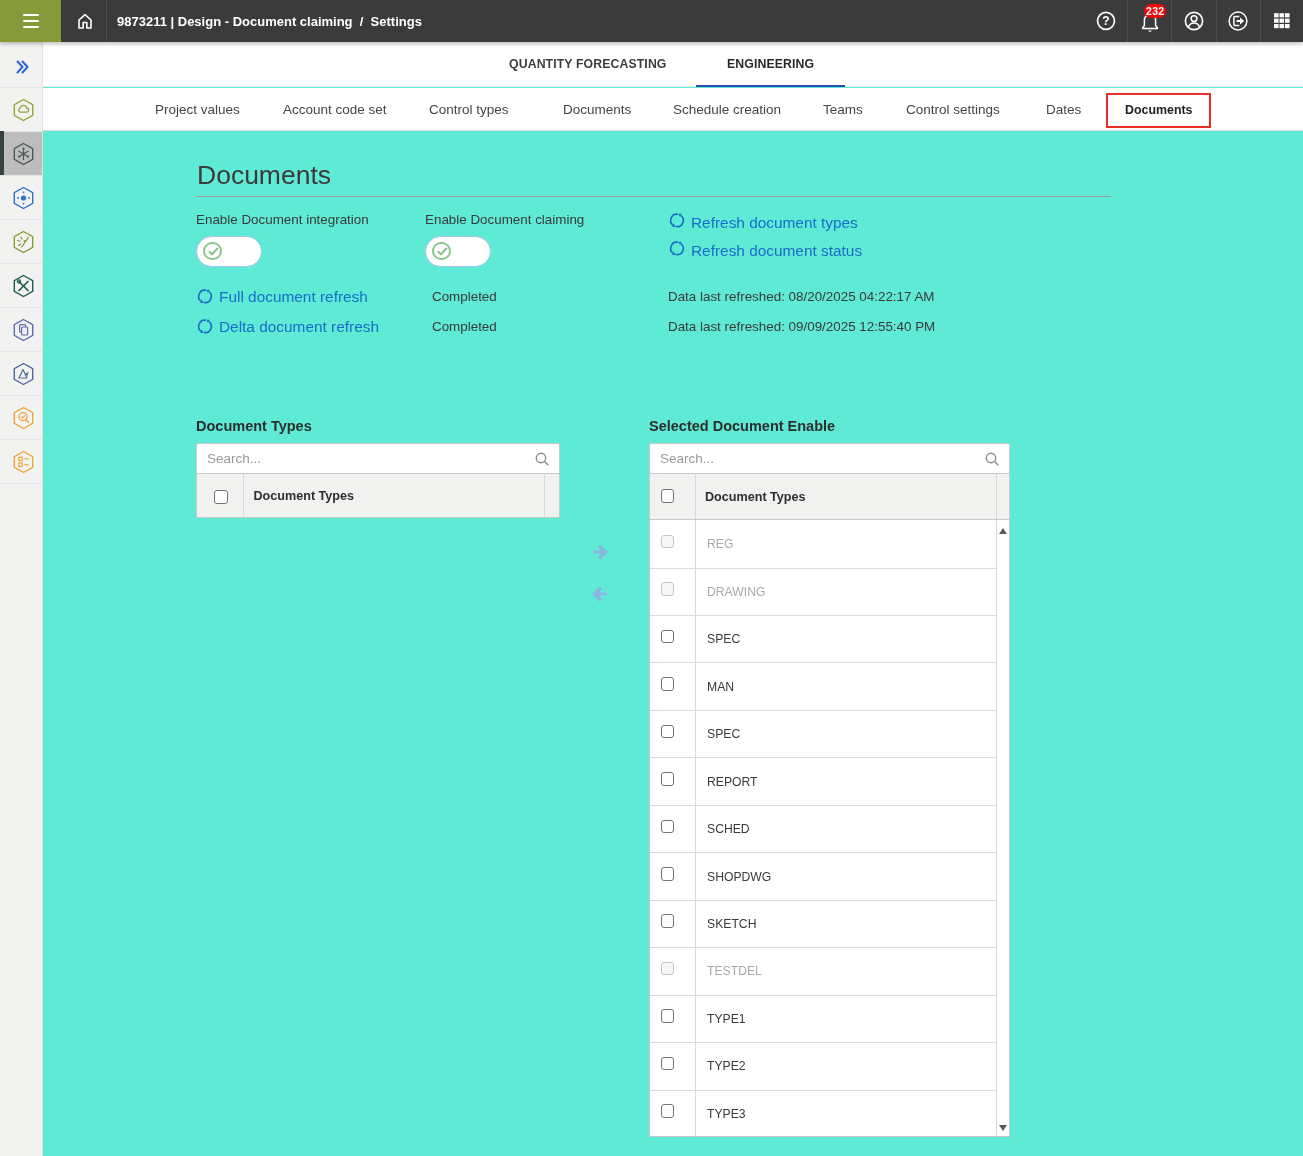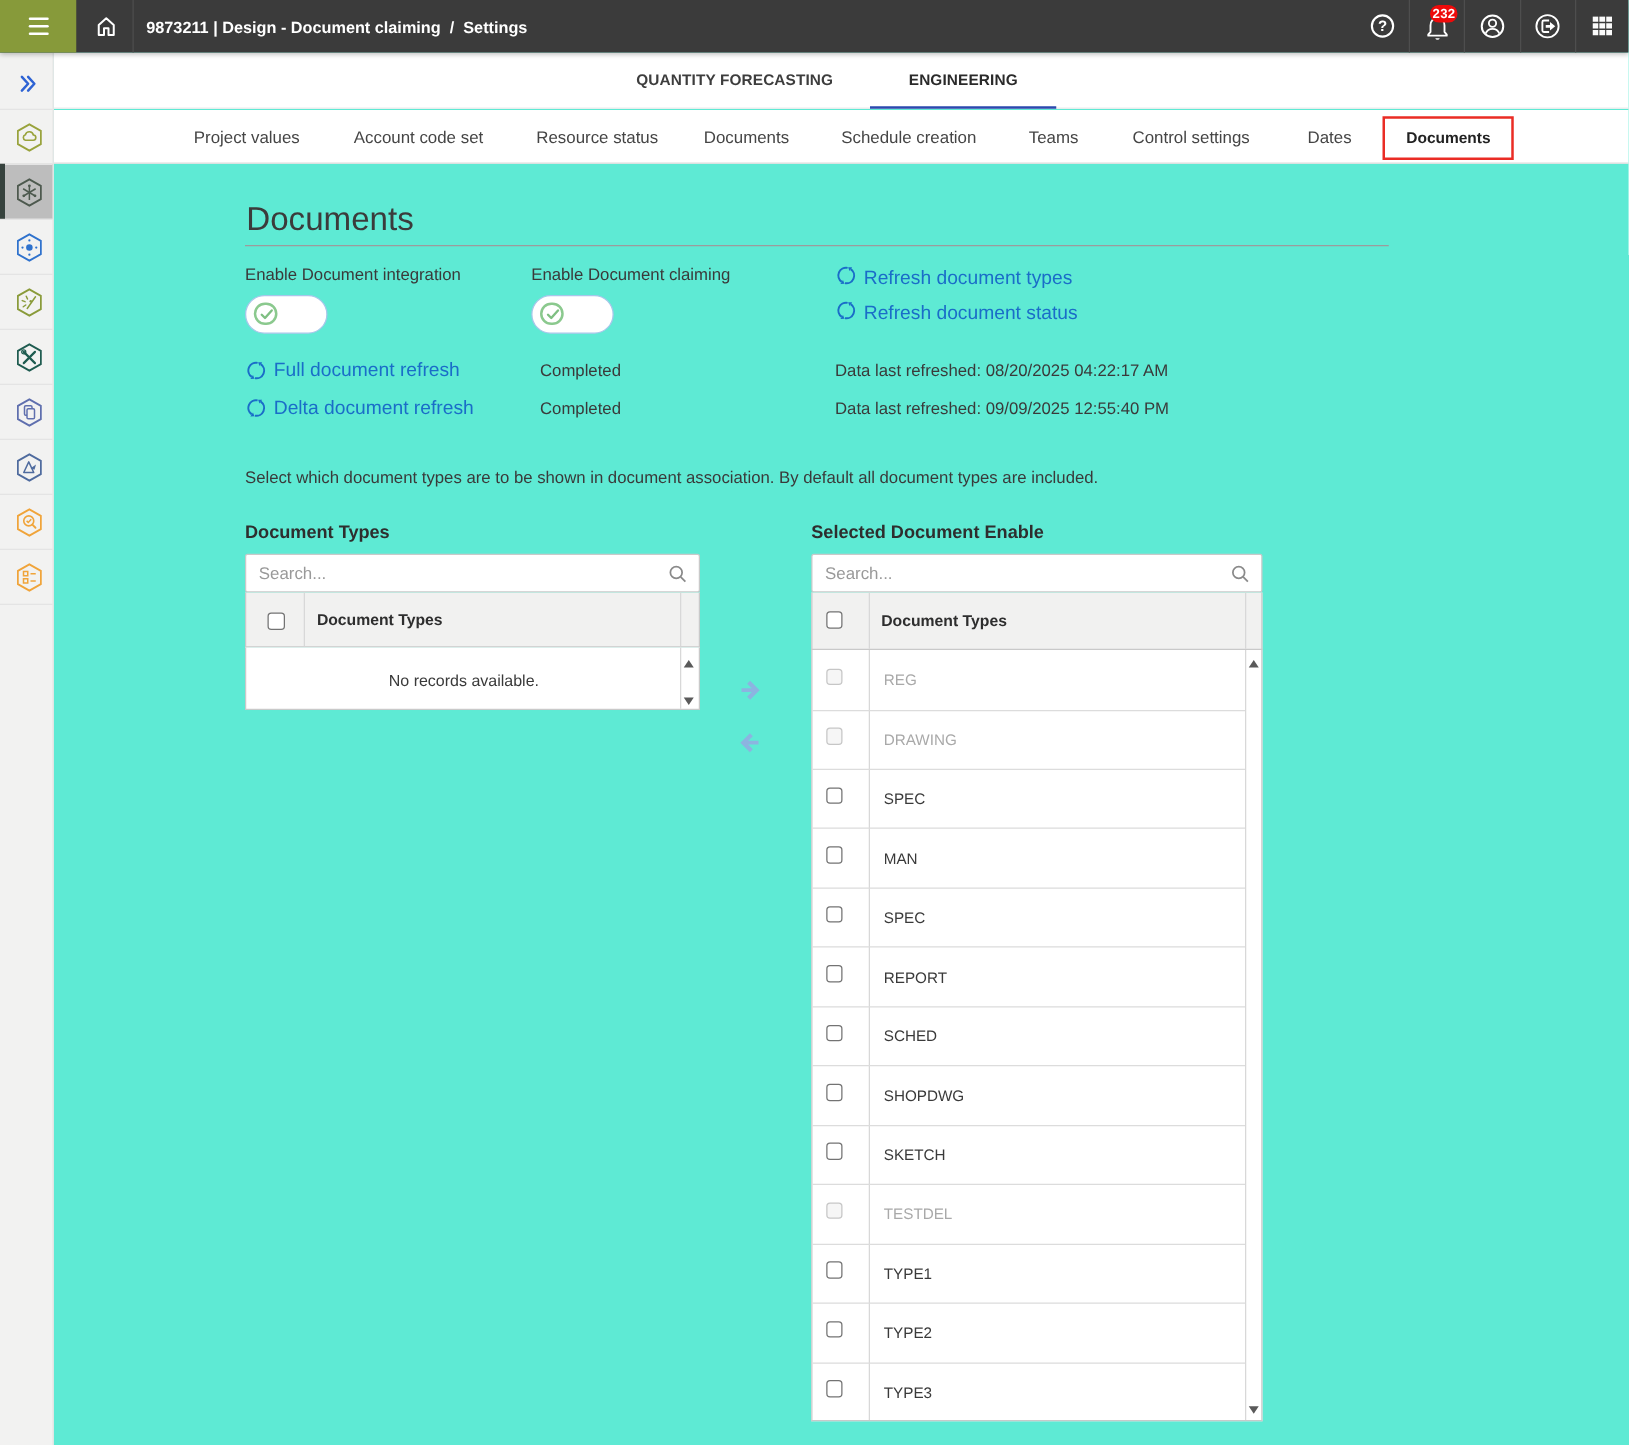--- a/index.html
+++ b/index.html
@@ -114,21 +114,21 @@
   </div>
 
   <div id="tabrow"></div>
   <div class="tab" style="left:509px; top:56px">QUANTITY FORECASTING</div>
   <div class="tab" style="left:727px; top:56px; color:#2a2a2a">ENGINEERING</div>
   <div id="tabunder"></div>
 
   <div id="navrow"></div>
   <div class="nav" style="left:155px">Project values</div>
   <div class="nav" style="left:283px">Account code set</div>
-  <div class="nav" style="left:429px">Resource status</div>
+  <div class="nav" style="left:429px">Control types</div>
   <div class="nav" style="left:563px">Documents</div>
   <div class="nav" style="left:673px">Schedule creation</div>
   <div class="nav" style="left:823px">Teams</div>
   <div class="nav" style="left:906px">Control settings</div>
   <div class="nav" style="left:1046px">Dates</div>
   <div class="nav bold" id="navdoc" style="left:1125px; font-size:12.4px">Documents</div>
   <div id="redbox"></div>
 
   <div id="sidebar">
     <svg style="position:absolute;left:16px;top:18px" width="13" height="14" viewBox="0 0 13 14">
@@ -274,43 +274,36 @@
       <path d="M10.5 1.8 L13.7 1.7 L11.6 4.8 Z" fill="#1a6dc8" stroke="none"></path>
     </g>
   </svg>
   <div class="link" style="left:219px; top:318px">Delta document refresh</div>
 
   <div class="lbl" style="left:432px; top:289px">Completed</div>
   <div class="lbl" style="left:432px; top:319px">Completed</div>
   <div class="lbl" style="left:668px; top:289px">Data last refreshed: 08/20/2025 04:22:17 AM</div>
   <div class="lbl" style="left:668px; top:319px">Data last refreshed: 09/09/2025 12:55:40 PM</div>
 
-  <div class="lbl" style="left:196px; top:374px">Select which document types are to be shown in document association. By default all document types are included.</div>
 
   <div class="lbl bold" style="left:196px; top:418px; font-size:14.5px; color:#2e2e2e">Document Types</div>
   <div class="lbl bold" style="left:649px; top:418px; font-size:14.5px; color:#2e2e2e">Selected Document Enable</div>
 
   <div class="searchbox" style="left:196px; top:443px; width:364px">
     <div class="searchph">Search...</div>
     <svg style="position:absolute;right:8px;top:7px" width="17" height="17" viewBox="0 0 17 17">
       <circle cx="7" cy="7" r="4.7" fill="none" stroke="#8a8a8a" stroke-width="1.4"></circle>
       <line x1="10.5" y1="10.5" x2="14.3" y2="14.3" stroke="#8a8a8a" stroke-width="1.4"></line>
     </svg>
   </div>
   <div class="thead" style="left:196px; top:474px; width:364px; height:44px">
     <div class="cbx" style="left:17px; top:16px"></div>
     <div class="vline" style="left:46px; top:0; height:43px"></div>
     <div class="lbl bold" style="left:56.5px; top:14px; color:#2e2e2e; font-size:12.6px; line-height:17px">Document Types</div>
     <div class="vline" style="left:347px; top:0; height:43px"></div>
-  </div>
-  <div class="tbody" style="left:196px; top:518px; width:364px; height:50px">
-    <div class="vline" style="left:347px; top:0; height:49px"></div>
-    <div class="lbl" style="left:114px; top:19px; font-size:12.8px">No records available.</div>
-    <div class="tri" style="left:350px; top:10px; border-left:4.5px solid transparent; border-right:4.5px solid transparent; border-bottom:6.5px solid #5a5a5a"></div>
-    <div class="tri" style="left:350px; top:40px; border-left:4.5px solid transparent; border-right:4.5px solid transparent; border-top:6.5px solid #5a5a5a"></div>
   </div>
 
   <div class="searchbox" style="left:649px; top:443px; width:361px">
     <div class="searchph">Search...</div>
     <svg style="position:absolute;right:8px;top:7px" width="17" height="17" viewBox="0 0 17 17">
       <circle cx="7" cy="7" r="4.7" fill="none" stroke="#8a8a8a" stroke-width="1.4"></circle>
       <line x1="10.5" y1="10.5" x2="14.3" y2="14.3" stroke="#8a8a8a" stroke-width="1.4"></line>
     </svg>
   </div>
   <div class="thead" style="left:649px; top:474px; width:361px; height:46px">

